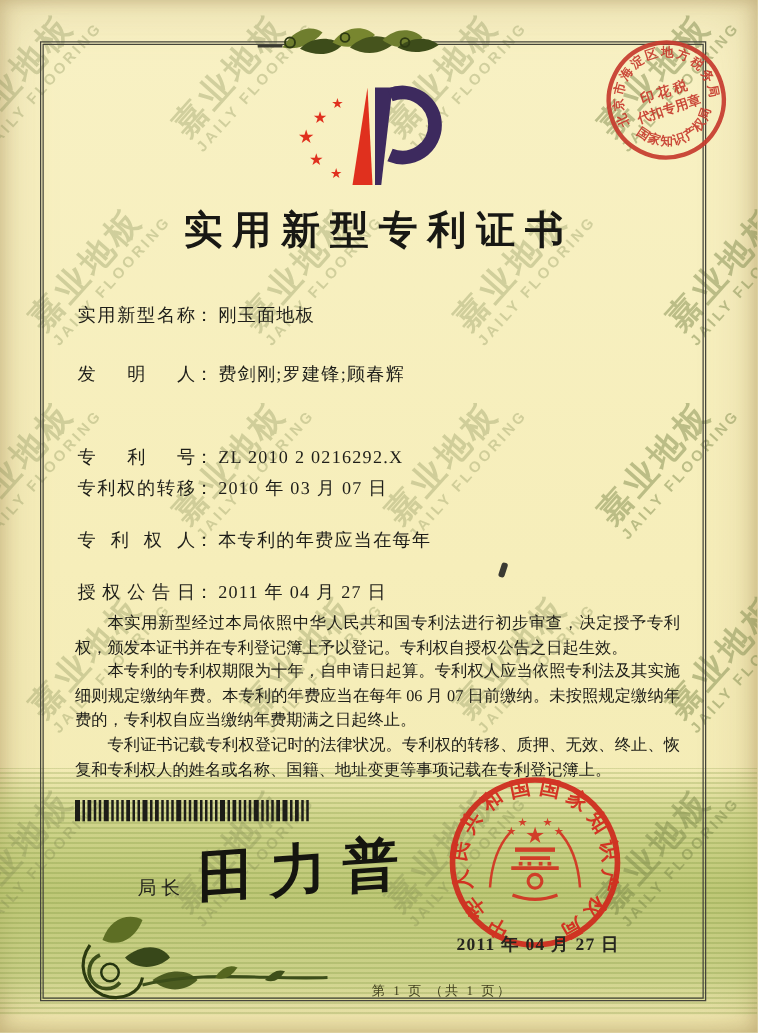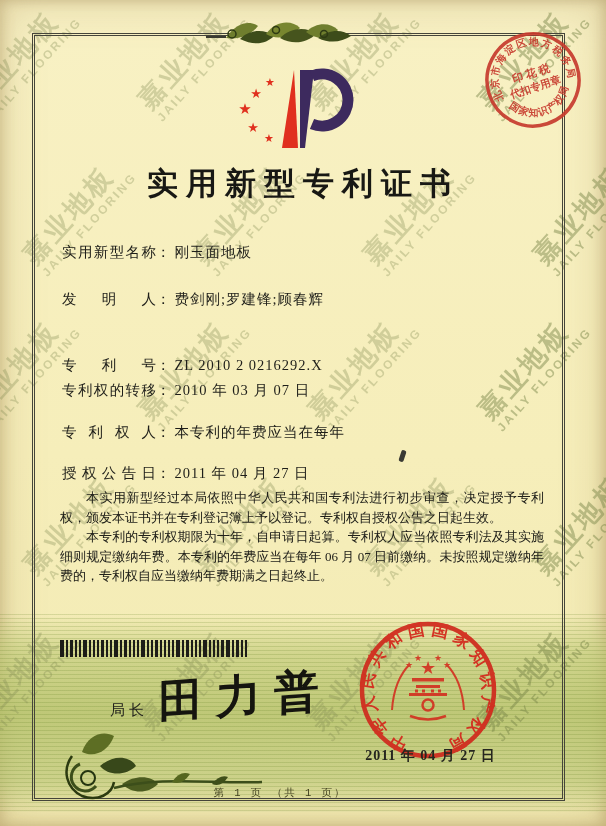--- a/index.html
+++ b/index.html
@@ -44,22 +44,22 @@
   .signature { position:absolute; left:158px; top:666px; font-size:45px; font-weight:700;
                letter-spacing:13px; color:#15150f; transform:rotate(-4deg) skewX(-4deg); white-space:nowrap; }
 
   .seal { position:absolute; left:352px; top:616px; width:152px; height:152px; opacity:.93; }
   .seal-date { position:absolute; left:353px; top:747px; width:155px; text-align:center;
                font-size:14px; font-weight:600; letter-spacing:1px; color:#26261f; }
 
   .tax-stamp { position:absolute; left:469px; top:16px; width:128px; height:128px;
                transform:rotate(-18deg); opacity:.92; }
 
-  .footer { position:absolute; left:150px; top:786px; width:260px; text-align:center;
-            font-size:10.5px; letter-spacing:2px; color:#41411f;font-family:Liberation Mono, monospace; }
+  .footer { position:absolute; left:150px; top:786px; width:260px; text-align:right;
+            font-size:10.5px; letter-spacing:2px; color:#41411f; }
 
   .ornament-top { position:absolute; left:206px; top:12px; width:145px; height:42px; z-index:3; }
   .ornament-bl  { position:absolute; left:52px; top:726px; width:212px; height:82px; z-index:3; }
 
   .speck { position:absolute; left:400px; top:450px; width:5px; height:12px; background:#3a3a33;
            border-radius:2px; transform:rotate(18deg); }
 </style>
 </head>
 <body>
 
@@ -208,20 +208,21 @@
     </div>
     <div class="field-row r6">
       <span class="flabel">授权公告日</span><span class="fcolon">：</span><span class="fvalue">2011 年 04 月 27 日</span>
     </div>
 
     <div class="speck"></div>
 
     <div class="body-text">
       <p>本实用新型经过本局依照中华人民共和国专利法进行初步审查，决定授予专利权，颁发本证书并在专利登记簿上予以登记。专利权自授权公告之日起生效。</p>
       <p>本专利的专利权期限为十年，自申请日起算。专利权人应当依照专利法及其实施细则规定缴纳年费。本专利的年费应当在每年 06 月 07 日前缴纳。未按照规定缴纳年费的，专利权自应当缴纳年费期满之日起终止。</p>
+      <p>专利证书记载专利权登记时的法律状况。专利权的转移、质押、无效、终止、恢复和专利权人的姓名或名称、国籍、地址变更等事项记载在专利登记簿上。</p>
     </div>
 
     <div class="barcode" id="barcode">
         <div class="bar" style="width: 3.5px;"></div>
         <div class="bar" style="width: 2px;"></div>
         <div class="bar" style="width: 3.5px;"></div>
         <div class="bar" style="width: 2px;"></div>
         <div class="bar" style="width: 2px;"></div>
         <div class="bar" style="width: 3.5px;"></div>
         <div class="bar" style="width: 2px;"></div>

